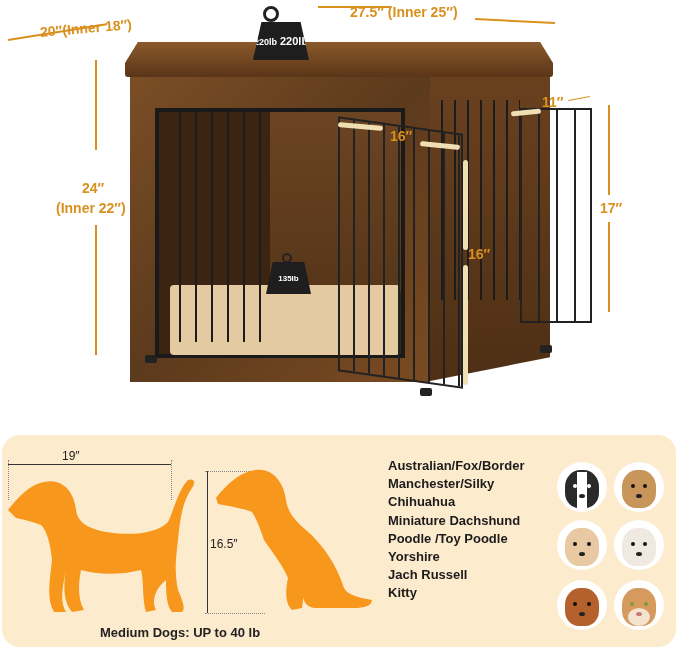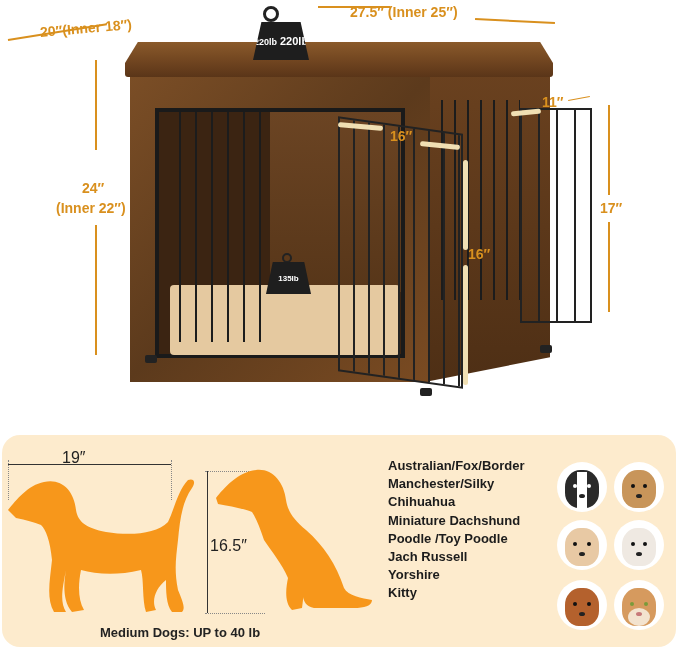--- a/index.html
+++ b/index.html
@@ -37,21 +37,21 @@
   .weight { position: absolute; background: #1e1e1e; color: #fff; font-weight: bold;
     font-size: 11px; text-align: center; clip-path: polygon(15% 0, 85% 0, 100% 100%, 0 100%); }
   .weight-ring { position: absolute; border: 3px solid #222; border-radius: 50%; background: transparent; }
 
   .tape { position: absolute; background: #f0dfb3; height: 5px; border-radius: 3px; }
 
   
   .panel { position: absolute; left: 2px; top: 435px; width: 674px; height: 212px;
     background: #fdebcd; border-radius: 18px; }
   .silhouette { position: absolute; }
-  .dog-dim { position: absolute; font-size: 16px; color: #222; }
+  .dog-dim { position: absolute; font-size: 12px; color: #222; }
   .arrow-h { position: absolute; height: 1px; background: #333; }
   .arrow-v { position: absolute; width: 1px; background: #333; }
   .dotted-v { position: absolute; width: 0; border-left: 1px dotted #888; }
   .dotted-h { position: absolute; height: 0; border-top: 1px dotted #888; }
   .caption { position: absolute; left: 100px; top: 625px; font-size: 13px; color: #222; font-weight: bold; }
 
   .breed-list { position: absolute; left: 388px; top: 457px; list-style: none; }
   .breed-list li { font-size: 13px; font-weight: bold; color: #1c1c1c; height: 18.2px; line-height: 18px; }
 
   .pet { position: absolute; width: 50px; height: 50px; border-radius: 50%; background: #fff; overflow: hidden; }
@@ -137,22 +137,22 @@
 </svg>
 
 <div class="caption">Medium Dogs: UP to 40 lb</div>
 
 <ul class="breed-list">
   <li>Australian/Fox/Border</li>
   <li>Manchester/Silky</li>
   <li>Chihuahua</li>
   <li>Miniature Dachshund</li>
   <li>Poodle /Toy Poodle</li>
+  <li>Yorshire</li>
   <li>Jach Russell</li>
-  <li>Yorshire</li>
   <li>Kitty</li>
 </ul>
 
 <div class="pet" style="left:557px;top:462px;">
   <div class="face" style="background:#2a2a2a;"></div>
   <div style="position:absolute;left:20px;top:10px;width:10px;height:38px;background:#fff;"></div>
   <div class="eye" style="left:16px;background:#fff;"></div>
   <div class="eye" style="left:30px;background:#fff;"></div>
   <div class="nose"></div>
 </div>

